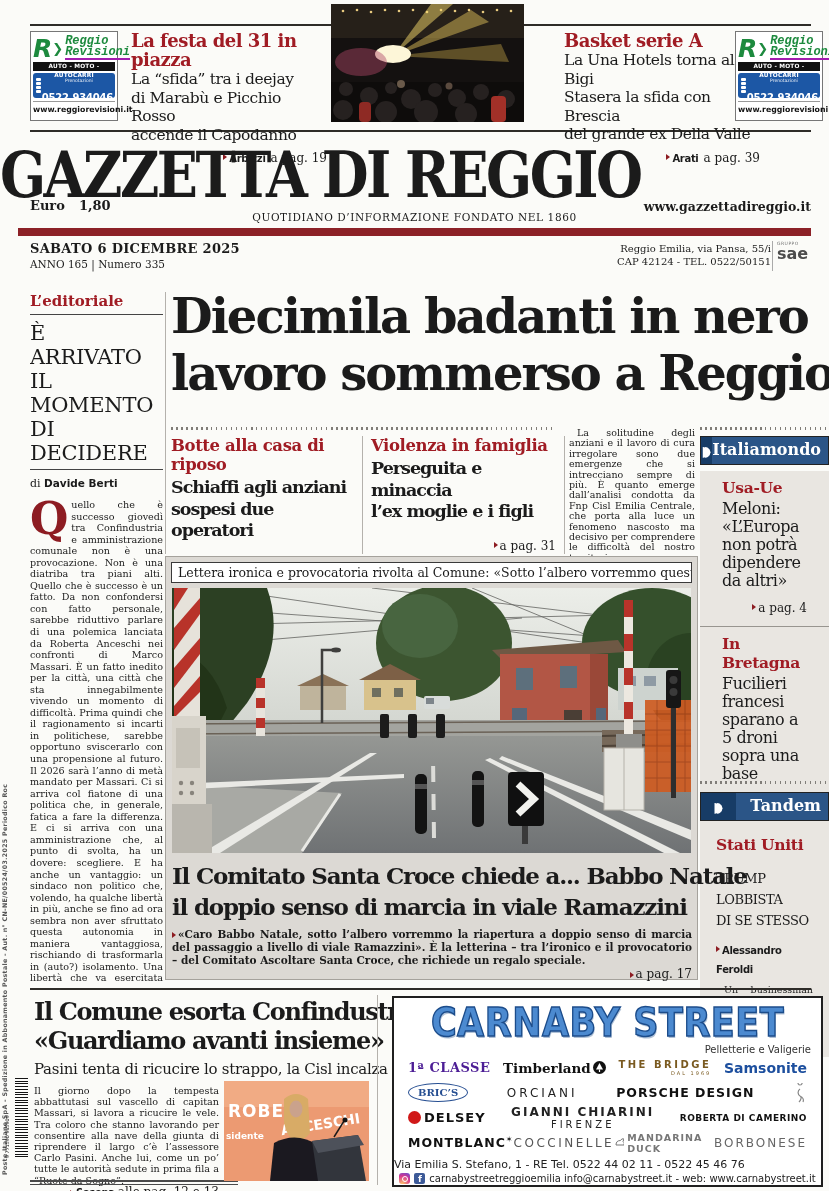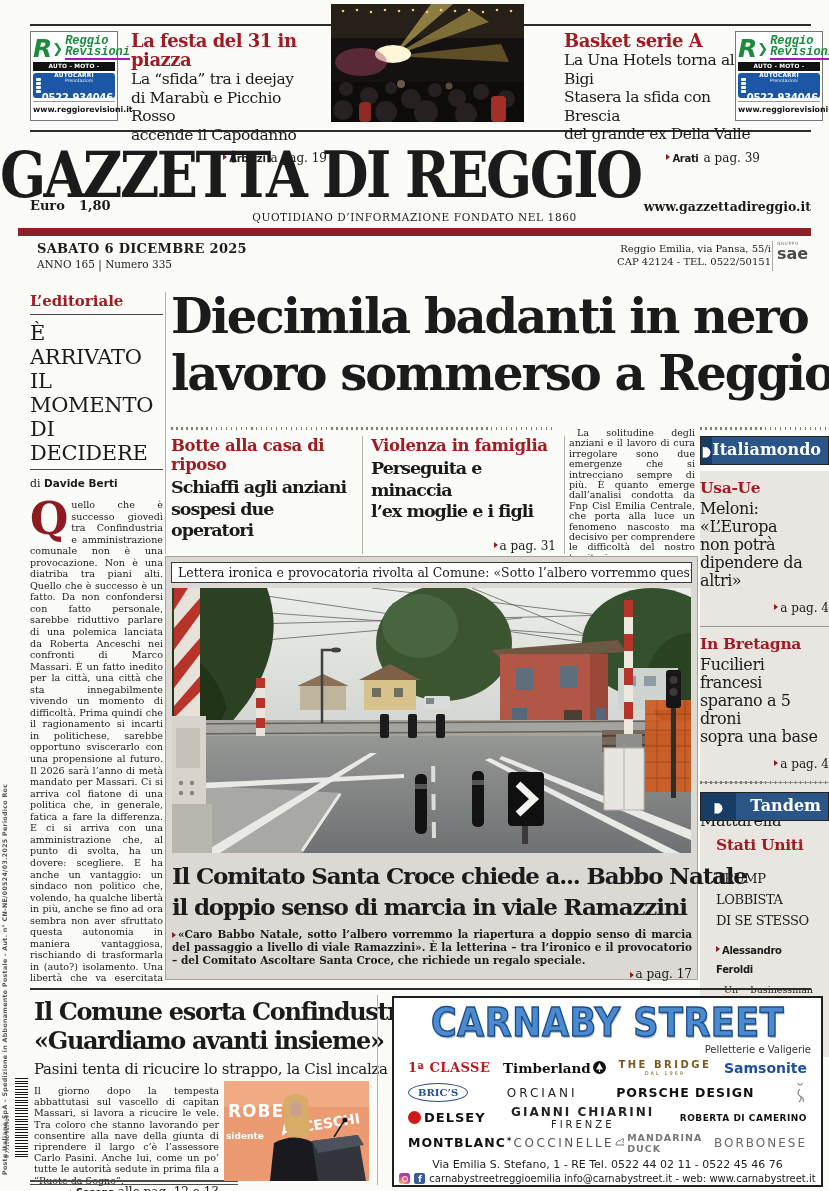--- a/index.html
+++ b/index.html
@@ -38,21 +38,21 @@
   .rv-phone{font-size:10px;font-weight:bold;letter-spacing:-.2px}
   .rv-url{font-size:7.8px;font-weight:bold;text-align:center;margin-top:3px;border-top:1px solid #999;padding-top:3px;color:#111}
   
   .m-price{position:absolute;left:30px;top:198px;font-size:13px;font-weight:bold}
   .m-price b{margin-left:14px}
   .m-title{position:absolute;left:0;top:143px;width:829px;}
   .m-title span{display:inline-block;font-size:54px;font-weight:bold;letter-spacing:-2.5px;transform:scaleY(1.18);transform-origin:top center;line-height:54px}
   .m-sub{position:absolute;left:0;top:211px;width:829px;text-align:center;font-size:10.5px;letter-spacing:.6px}
   .m-web{position:absolute;right:18px;top:199px;font-size:12.5px;font-weight:bold}
   .m-bar{position:absolute;left:18px;top:228px;width:793px;height:8px;background:#8c2127}
-  .d-left{position:absolute;left:37px;top:241px}
+  .d-left{position:absolute;left:30px;top:241px}
   .d-date{font-size:13px;font-weight:bold;letter-spacing:.3px}
   .d-num{font-size:10.5px;margin-top:2px;color:#222}
   .d-right{position:absolute;right:58px;top:243px;text-align:right;font-size:10px;line-height:12.5px}
   .d-sae{position:absolute;right:18px;top:241px;width:34px;height:30px;border-left:1px solid #aaa;padding-left:4px;font-family:"DejaVu Sans",sans-serif}
   .d-sae .g{font-size:4.5px;letter-spacing:.5px;color:#777}
   .d-sae .s{font-size:16px;font-weight:bold;color:#4c4c4c;line-height:15px}
   
   .ed{position:absolute;left:30px;top:292px;width:133px;height:692px;overflow:hidden}
   .ed-label{font-size:15px;font-weight:bold;color:#a01c24}
   .ed-rule{border-top:1px solid #444;margin:4px 0 6px}
@@ -70,21 +70,21 @@
   .ss .byrow{margin-top:12px}
   .sum{position:absolute;left:569px;top:428px;width:126px}
   .sum-b{font-size:9.5px;line-height:10.4px;text-align:justify;text-indent:8px;hyphens:auto}
   .sum .byrow{margin-top:2px}
   .sum .byname,.sum .pageref{font-size:9.3px}
   
   .sb-h{position:absolute;left:700px;width:129px;height:29px;border:1px solid #222;box-sizing:border-box;display:flex;background:#2b5587}
   .sb-ico{width:30px;background:#173c66;color:#fff;display:flex;align-items:center;justify-content:center;font-size:14px;letter-spacing:-5px;padding-right:5px}
   .sb-ht{flex:1;color:#fff;font-weight:bold;font-size:16px;text-align:right;line-height:26px;padding-right:7px}
   .sb-panel{position:absolute;left:700px;width:129px;background:#e9e6e1;box-sizing:border-box}
-  .sb-item{padding:7px 0 10px}
+  .sb-item{padding:7px 22px 10px}
   .sb-item+.sb-item{border-top:1px solid #98958f}
   .sb-k{font-size:15.5px;font-weight:bold;color:#a01c24;letter-spacing:-.3px}
   .sb-t{font-size:16px;line-height:18px;letter-spacing:-.4px;margin-top:3px}
   .sb-item .byrow{margin-top:7px}
   .td-pad{padding:8px 16px 10px}
   .td-t{font-size:13px;line-height:21px;letter-spacing:-.4px;margin-top:14px}
   .td-by{margin-top:8px}
   .td-body{margin-top:7px;font-size:9.5px;line-height:11px;text-align:justify;text-indent:8px}
   
   .ps{position:absolute;left:165px;top:556px;width:533px;height:424px;background:#dcd9d4;border:1px solid #a5a29c;box-sizing:border-box}
@@ -98,25 +98,25 @@
   .bs-sub{position:absolute;left:34px;top:1060px;font-size:15px;letter-spacing:-.3px;white-space:nowrap}
   .bs-body{position:absolute;left:34px;top:1085px;width:185px;font-size:9.6px;line-height:11.2px;text-align:justify;hyphens:auto}
   .bs-body .byrow{margin-top:1px}
   .bs-rule{position:absolute;left:30px;top:1180px;width:208px;height:2px;border-top:2px solid #4a4a4a;border-bottom:1px solid #4a4a4a}
   .an{position:absolute;left:224px;top:1081px;width:145px;height:100px}
   
   .cb{position:absolute;left:392px;top:996px;width:431px;height:191px;border:2px solid #1f1f1f;box-sizing:border-box;background:#fff;font-family:"DejaVu Sans",sans-serif}
   .cb-title{text-align:center;font-size:35px;font-weight:900;color:#4c8ad0;-webkit-text-stroke:1.3px #1c4c8a;letter-spacing:.5px;line-height:40px;transform:scaleY(1.12);transform-origin:top;white-space:nowrap;text-shadow:1px 2px 0 rgba(28,76,138,.35);margin-top:2px}
   .cb-tag{text-align:right;padding-right:10px;font-size:10px;color:#333;margin-top:4px}
   .cb-row{height:25px;display:flex;align-items:center;justify-content:space-between;padding:0 14px}
-  .cb-addr{text-align:center;font-size:11px;color:#222;margin-top:3px}
+  .cb-addr{text-align:left;font-size:11px;color:#222;margin-top:3px}
   .cb-soc{text-align:center;font-size:10px;color:#222;margin-top:2px;display:flex;align-items:center;justify-content:center;gap:4px}
-  .b-classe{font-family:"DejaVu Serif",serif;font-size:13px;font-weight:bold;color:#b91c1c;letter-spacing:.5px}
+  .b-classe{font-family:"DejaVu Serif",serif;font-size:13px;font-weight:bold;color:#4c1d95;letter-spacing:.5px}
   .b-timb{font-family:"DejaVu Serif",serif;font-size:13.5px;font-weight:bold;color:#111;display:flex;align-items:center;gap:2px}
-  .b-bridge{text-align:center;color:#7a5a20}
+  .b-bridge{text-align:right;color:#7a5a20}
   .b-bridge .l1{font-size:10px;letter-spacing:2.5px;font-weight:bold}
   .b-bridge .l2{font-size:5px;letter-spacing:2px}
   .b-sams{font-size:14px;font-weight:bold;color:#1d4f9e}
   .b-brics{font-family:"DejaVu Serif",serif;font-size:10px;font-weight:bold;color:#274f92;border:1.5px solid #274f92;border-radius:50%;padding:3px 9px}
   .b-orci{font-size:12px;letter-spacing:3px;color:#222}
   .b-pors{font-size:12.5px;font-weight:bold;letter-spacing:1px;color:#111}
   .b-dels{display:flex;align-items:center;gap:3px;font-size:13px;font-weight:bold;color:#111;letter-spacing:1px}
   .b-dels i{width:13px;height:13px;border-radius:50%;background:#d01818}
   .b-chia{text-align:center;color:#222}
   .b-chia .l1{font-size:12px;letter-spacing:2px;font-weight:bold}

